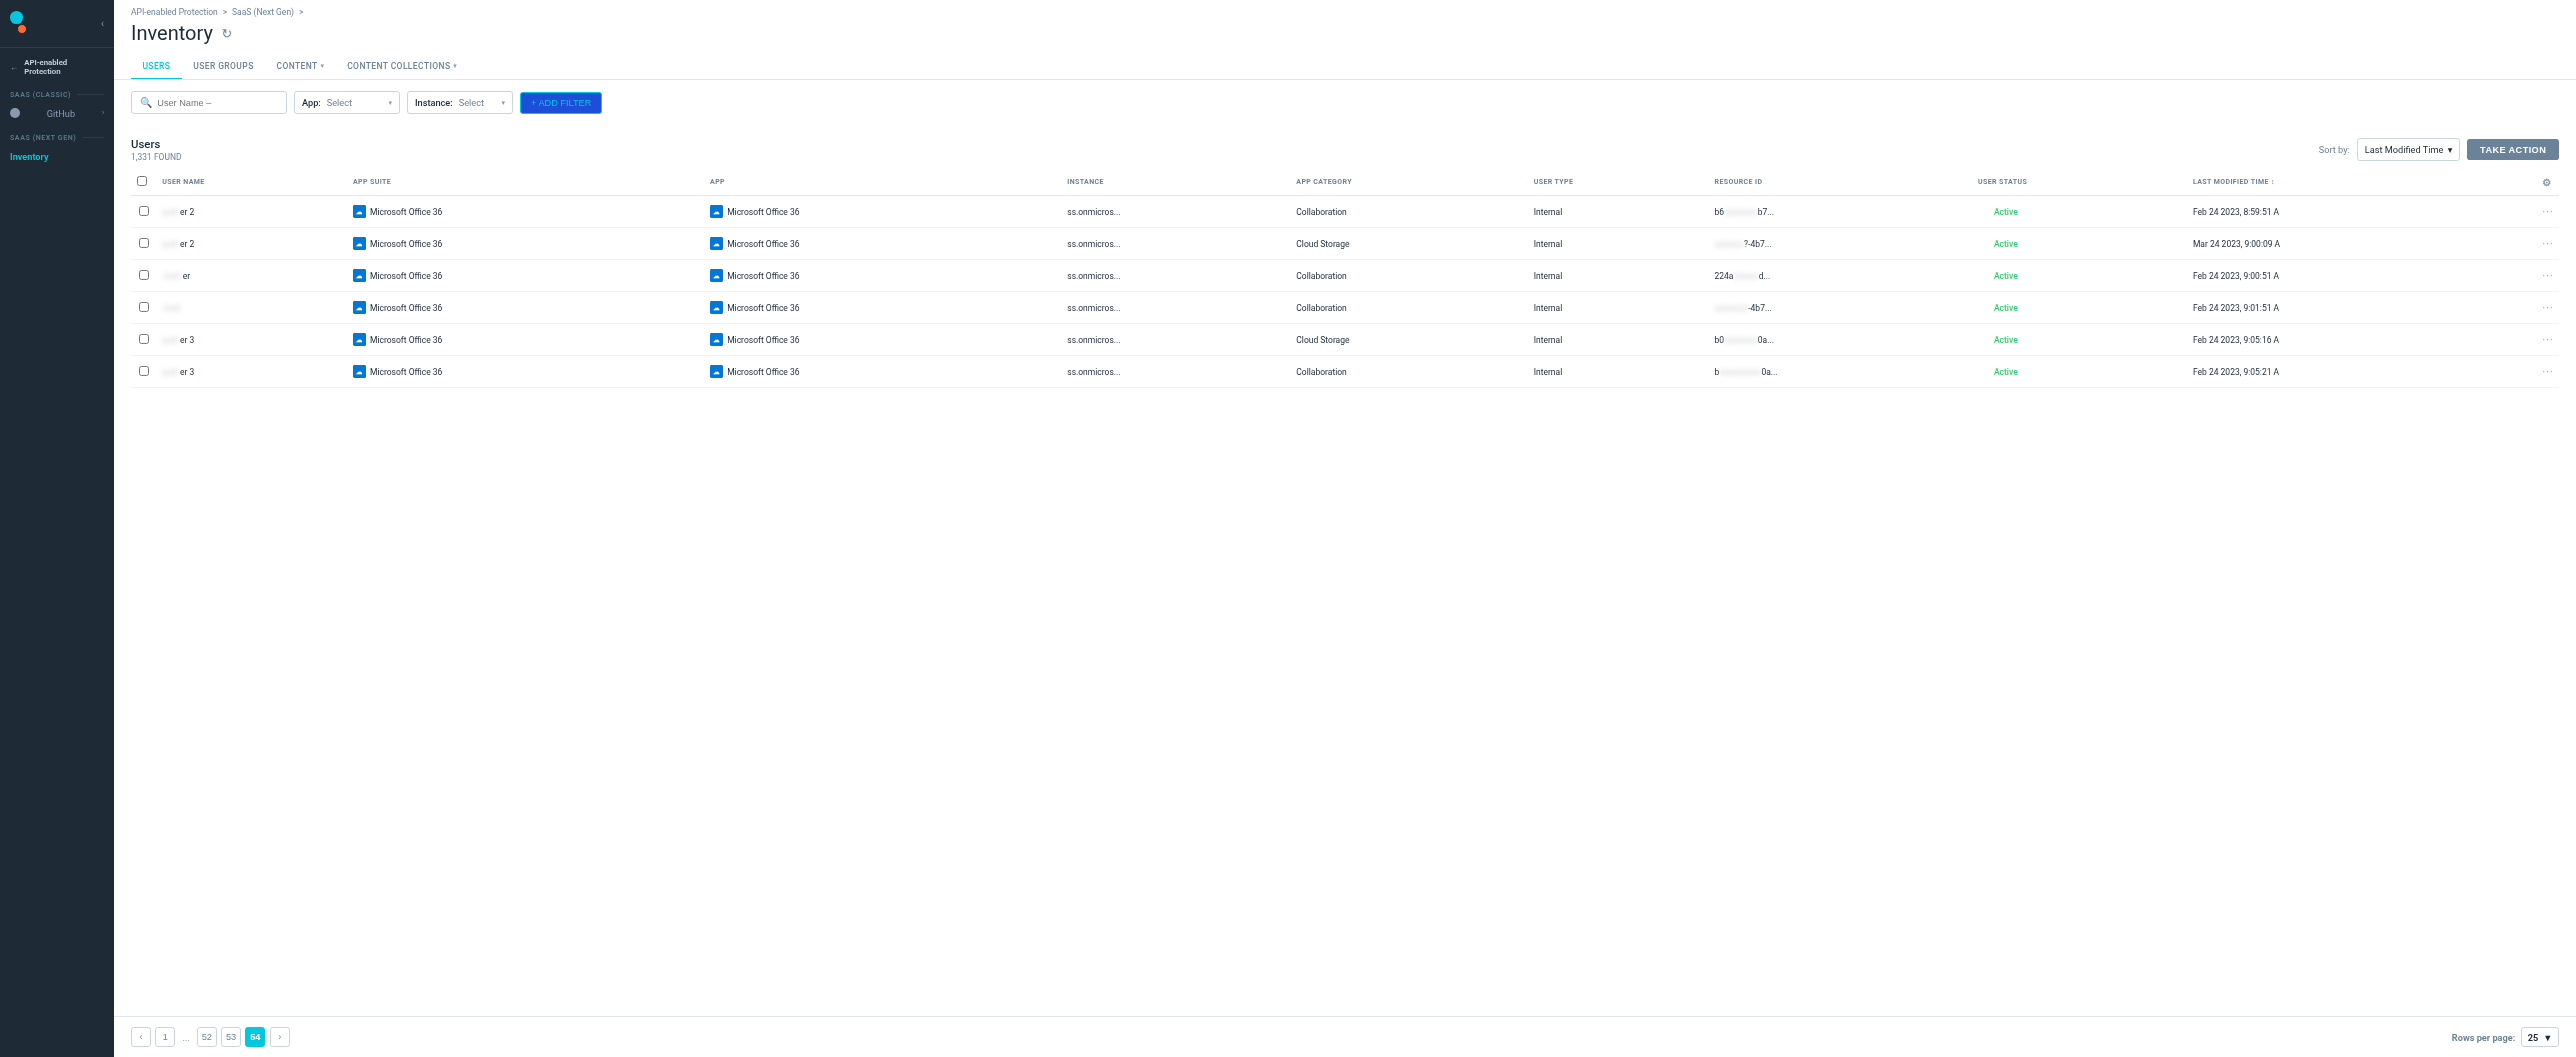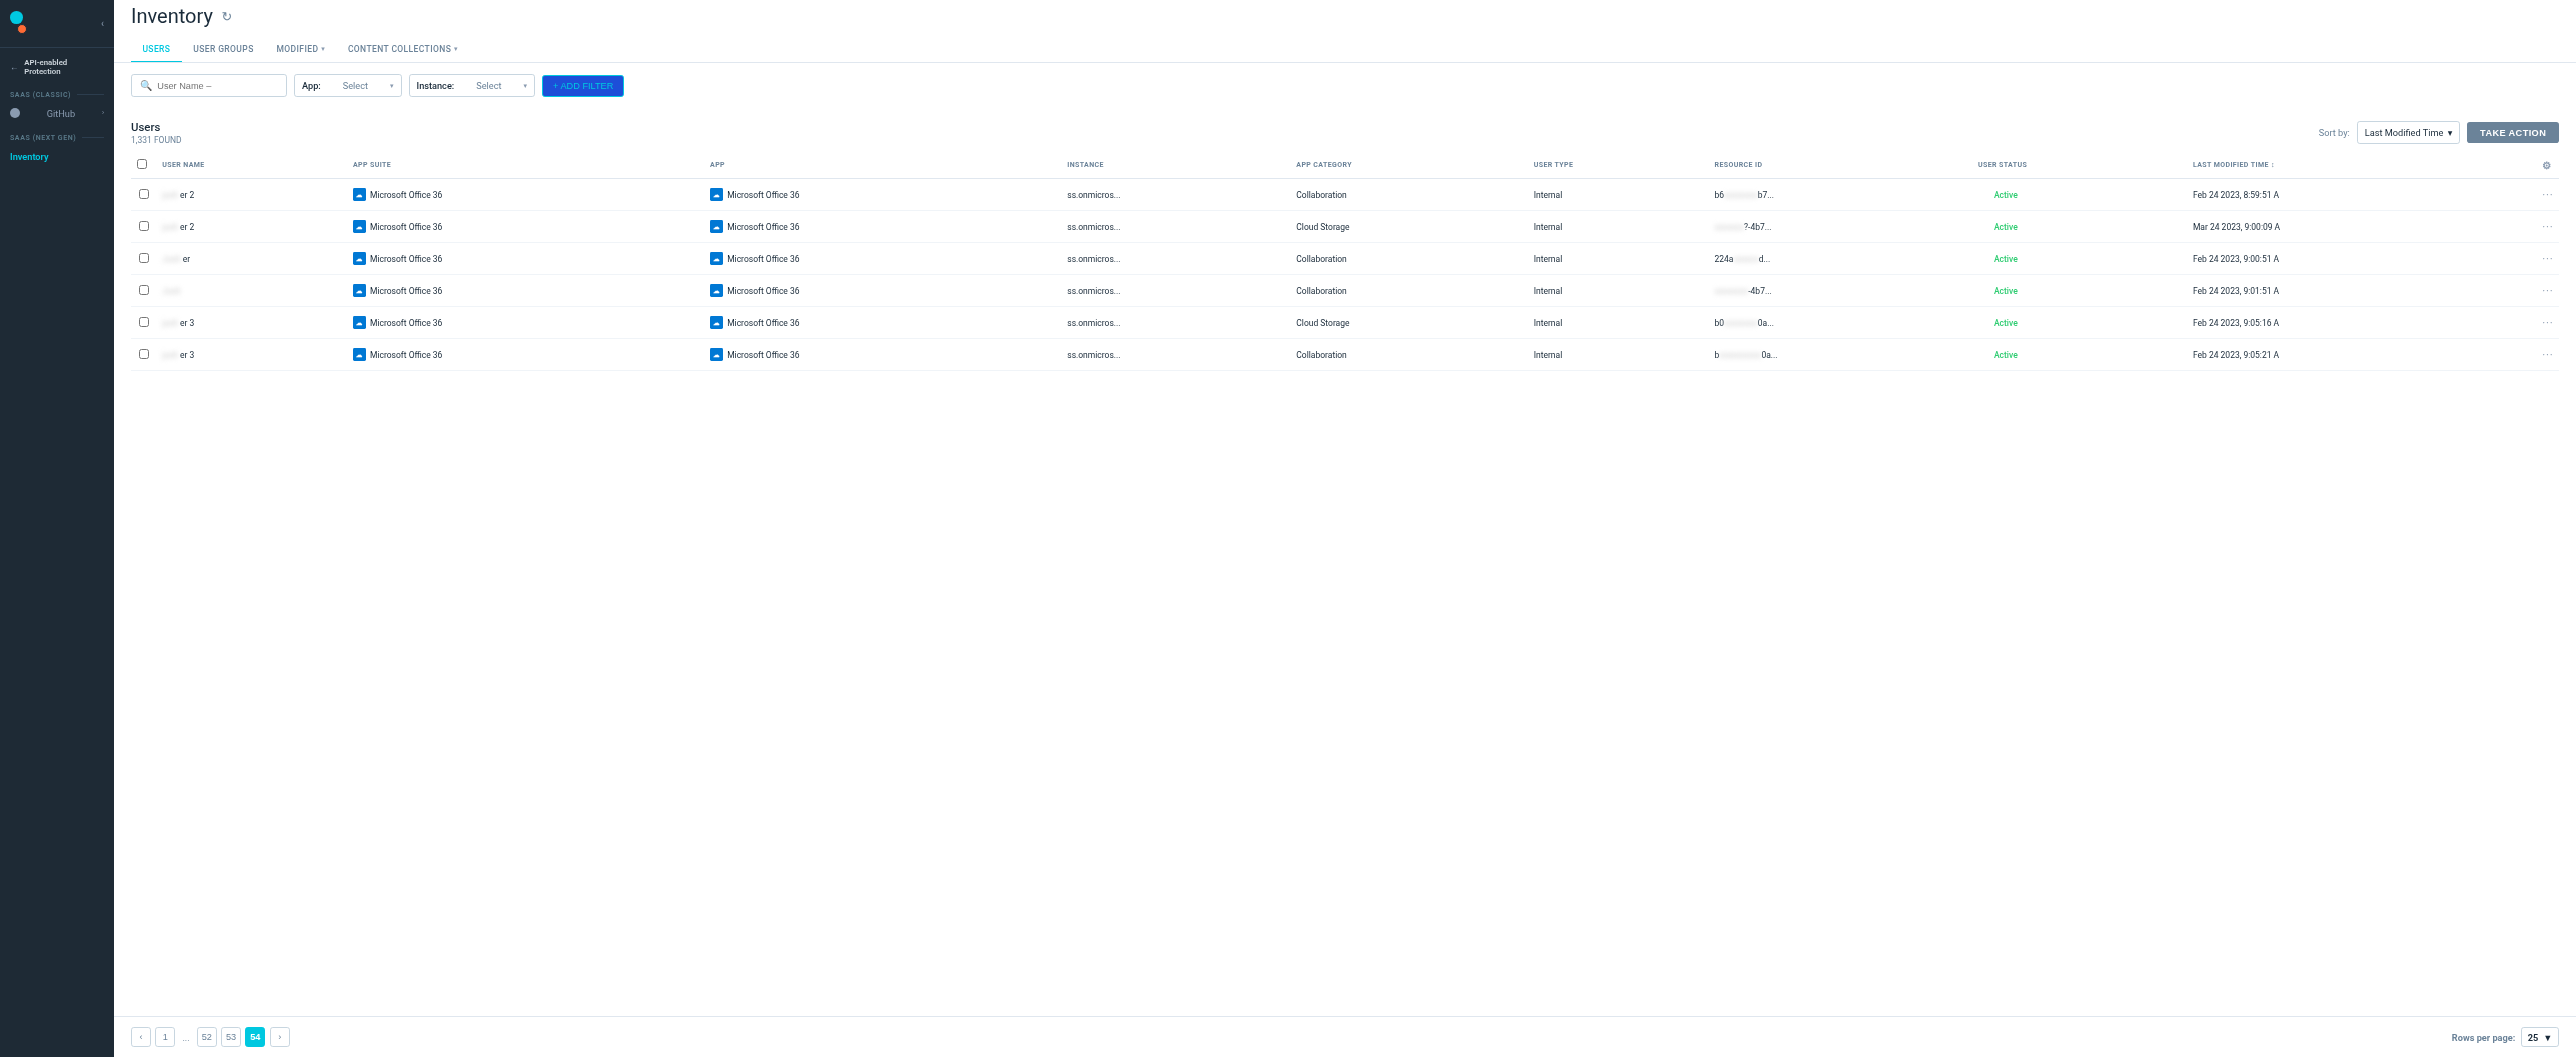--- a/index.html
+++ b/index.html
@@ -36,21 +36,21 @@
     .tabs { display: flex; align-items: center; padding: 8.5px 17px 0; border-bottom: 0.7px solid #e0e7ef; gap: 0; }
     .tab { padding: 7px 11.4px; font-size: 8.5px; font-weight: 500; color: #6b8399; cursor: pointer; border-bottom: 1.4px solid transparent; letter-spacing: 0.4px; white-space: nowrap; display: flex; align-items: center; gap: 2.8px; }
     .tab.active { color: #00c8e0; border-bottom: 1.4px solid #00c8e0; }
     .tab-dropdown-arrow { font-size: 7px; color: #8a9bb0; }
 
     
     .filters { display: flex; align-items: center; gap: 7px; padding: 11.4px 17px; }
     .search-box { display: flex; align-items: center; gap: 4.3px; border: 0.7px solid #c8d6e0; border-radius: 2.8px; padding: 5px 8.5px; width: 156px; background: #fff; }
     .search-icon { color: #8a9bb0; font-size: 10px; }
     .search-input { border: none; outline: none; font-size: 9.2px; color: #1a2b3a; width: 100%; background: transparent; }
-    .filter-select { display: flex; align-items: center; border: 0.7px solid #c8d6e0; border-radius: 2.8px; padding: 5px 7px; background: #fff; font-size: 9.2px; color: #6b8399; cursor: pointer; gap: 22px; min-width: 106px; }
+    .filter-select { display: flex; align-items: center; border: 0.7px solid #c8d6e0; border-radius: 2.8px; padding: 5px 7px; background: #fff; font-size: 9.2px; color: #6b8399; cursor: pointer; gap: 6px; min-width: 106px; }
     .filter-select .label { color: #1a2b3a; font-weight: 500; }
     .dropdown-arrow { font-size: 7px; color: #8a9bb0; margin-left: auto; }
     .add-filter-btn { border: 0.7px solid #00c8e0; border-radius: 2.8px; padding: 5px 10px; background: #1d4ed8; color: #00c8e0; font-size: 9.2px; font-weight: 500; cursor: pointer; white-space: nowrap; }
 
     
     .table-area { flex: 1; overflow-y: auto; padding: 0 17px 11.4px; }
     .table-header-row { display: flex; justify-content: space-between; align-items: center; padding: 11.4px 0 7px; }
     .table-title { font-size: 11.4px; color: #1a2b3a; font-weight: 500; }
     .table-count { font-size: 8.5px; color: #6b8399; margin-top: 1.4px; }
     .sort-action { display: flex; align-items: center; gap: 7px; }
@@ -119,35 +119,41 @@
     <span>SAAS (NEXT GEN)</span>
   </div>
 
   <div class="sidebar-item active">
     <span>Inventory</span>
   </div>
 </nav>
 
 <div class="main">
 
+  <div class="breadcrumb">
+    <a href="#">API-enabled Protection</a>
+    <span>&gt;</span>
+    <a href="#">SaaS (Next Gen)</a>
+    <span>&gt;</span>
+  </div>
 
   <div class="page-header">
     <h1 class="page-title">Inventory</h1>
     <span class="refresh-btn">↻</span>
   </div>
 
   <div class="tabs">
     <div class="tab active">
       <span>USERS</span>
     </div>
     <div class="tab">
       <span>USER GROUPS</span>
     </div>
     <div class="tab">
-      <span>MODIFIED</span>
+      <span>CONTENT</span>
       <span class="tab-dropdown-arrow">▾</span>
     </div>
     <div class="tab">
       <span>CONTENT COLLECTIONS</span>
       <span class="tab-dropdown-arrow">▾</span>
     </div>
   </div>
 
   <div class="filters">
     <div class="search-box">

